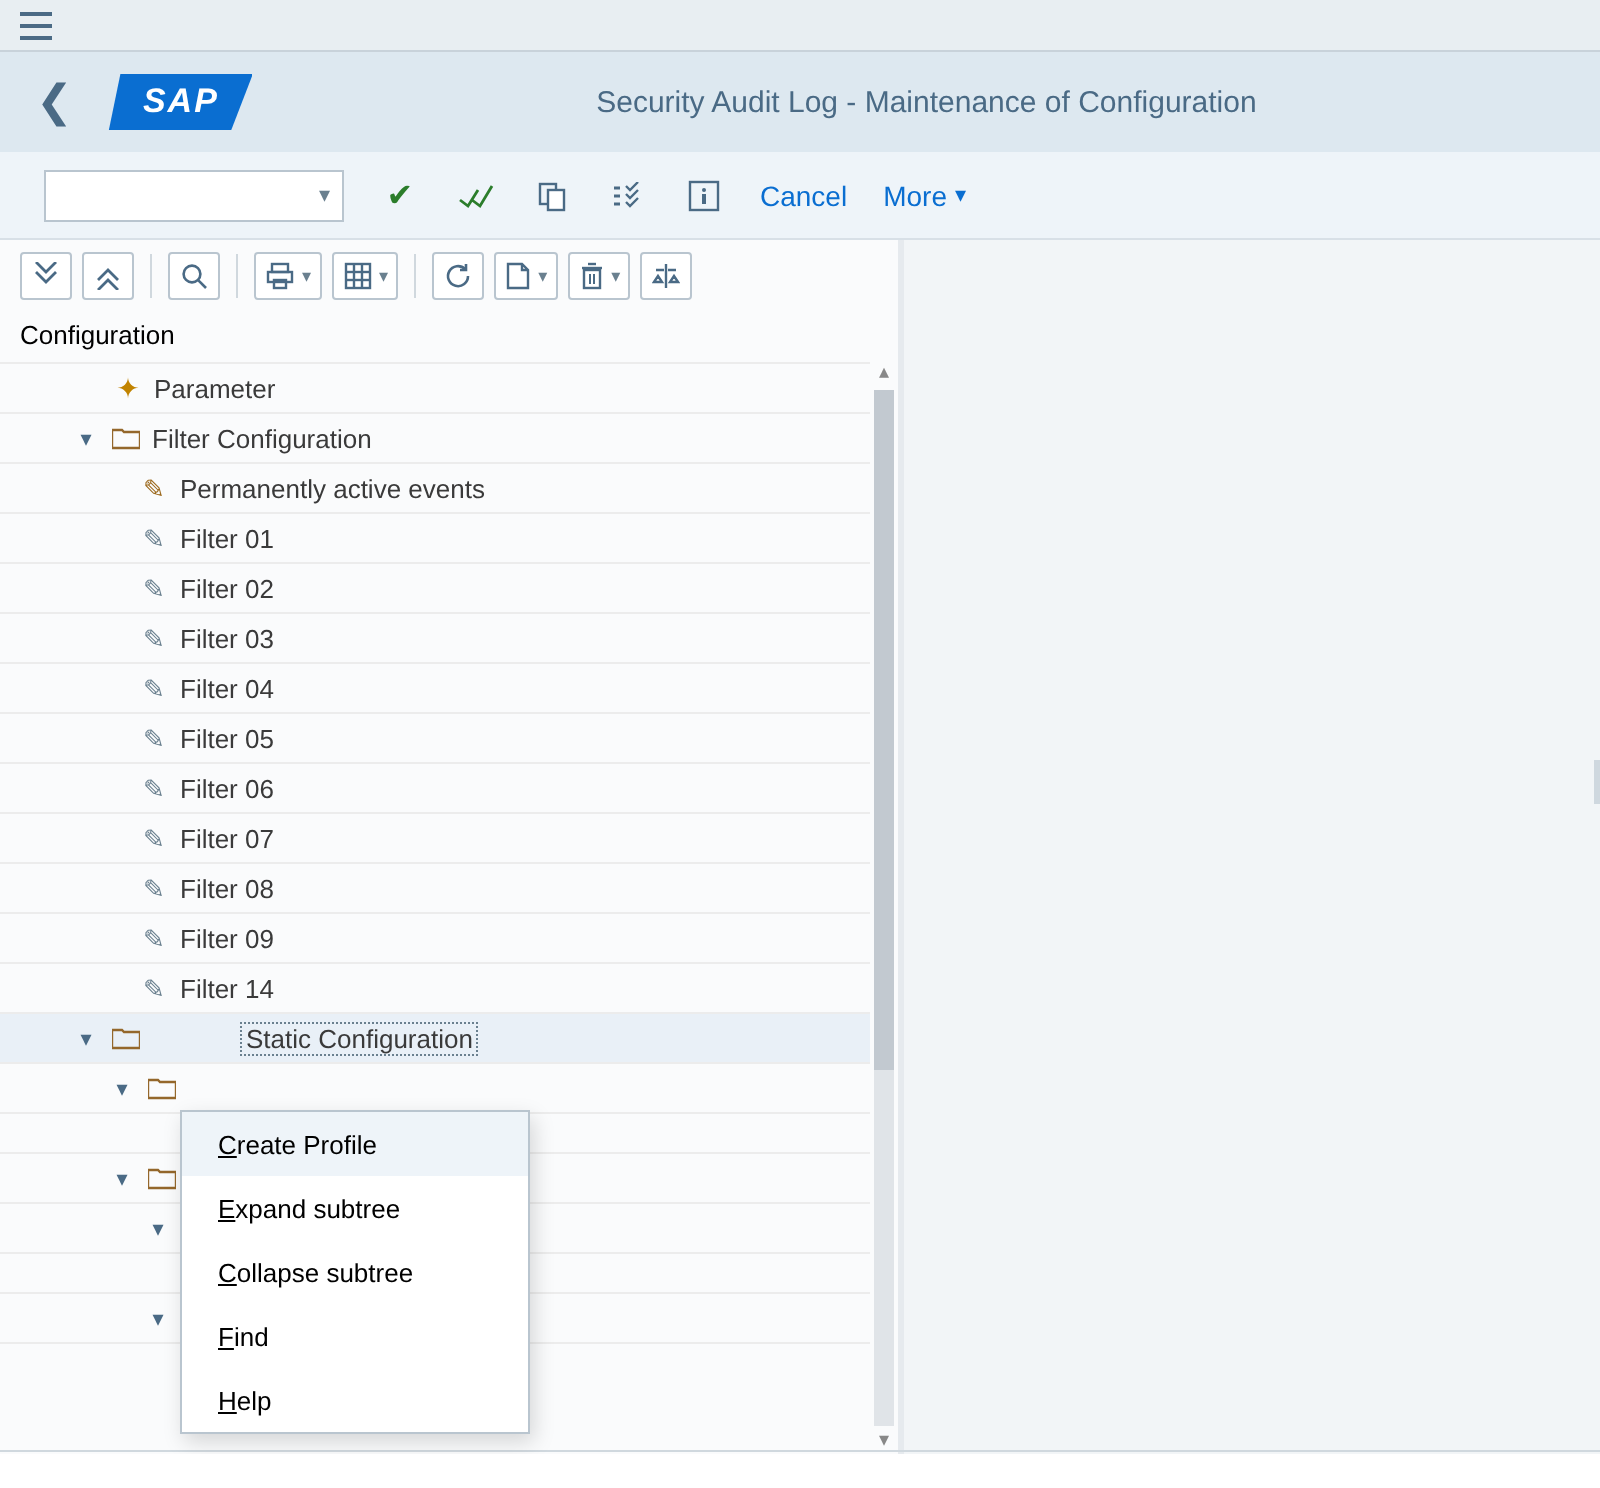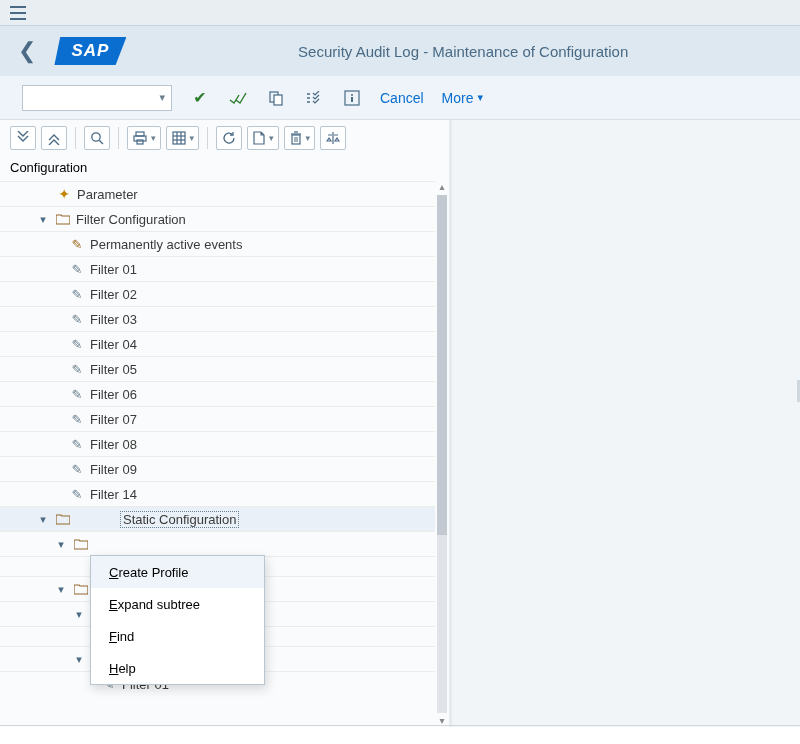--- a/index.html
+++ b/index.html
@@ -440,20 +440,23 @@
       </div>
 
       <div class="context-menu">
         <div class="cm-item hover">
           <span><u>C</u><span>reate Profile</span></span>
         </div>
         <div class="cm-item">
           <span><u>E</u><span>xpand subtree</span></span>
         </div>
         <div class="cm-item">
+          <span><u>C</u><span>ollapse subtree</span></span>
+        </div>
+        <div class="cm-item">
           <span><u>F</u><span>ind</span></span>
         </div>
         <div class="cm-item">
           <span><u>H</u><span>elp</span></span>
         </div>
       </div>
 
     </div>
   </div>
 

